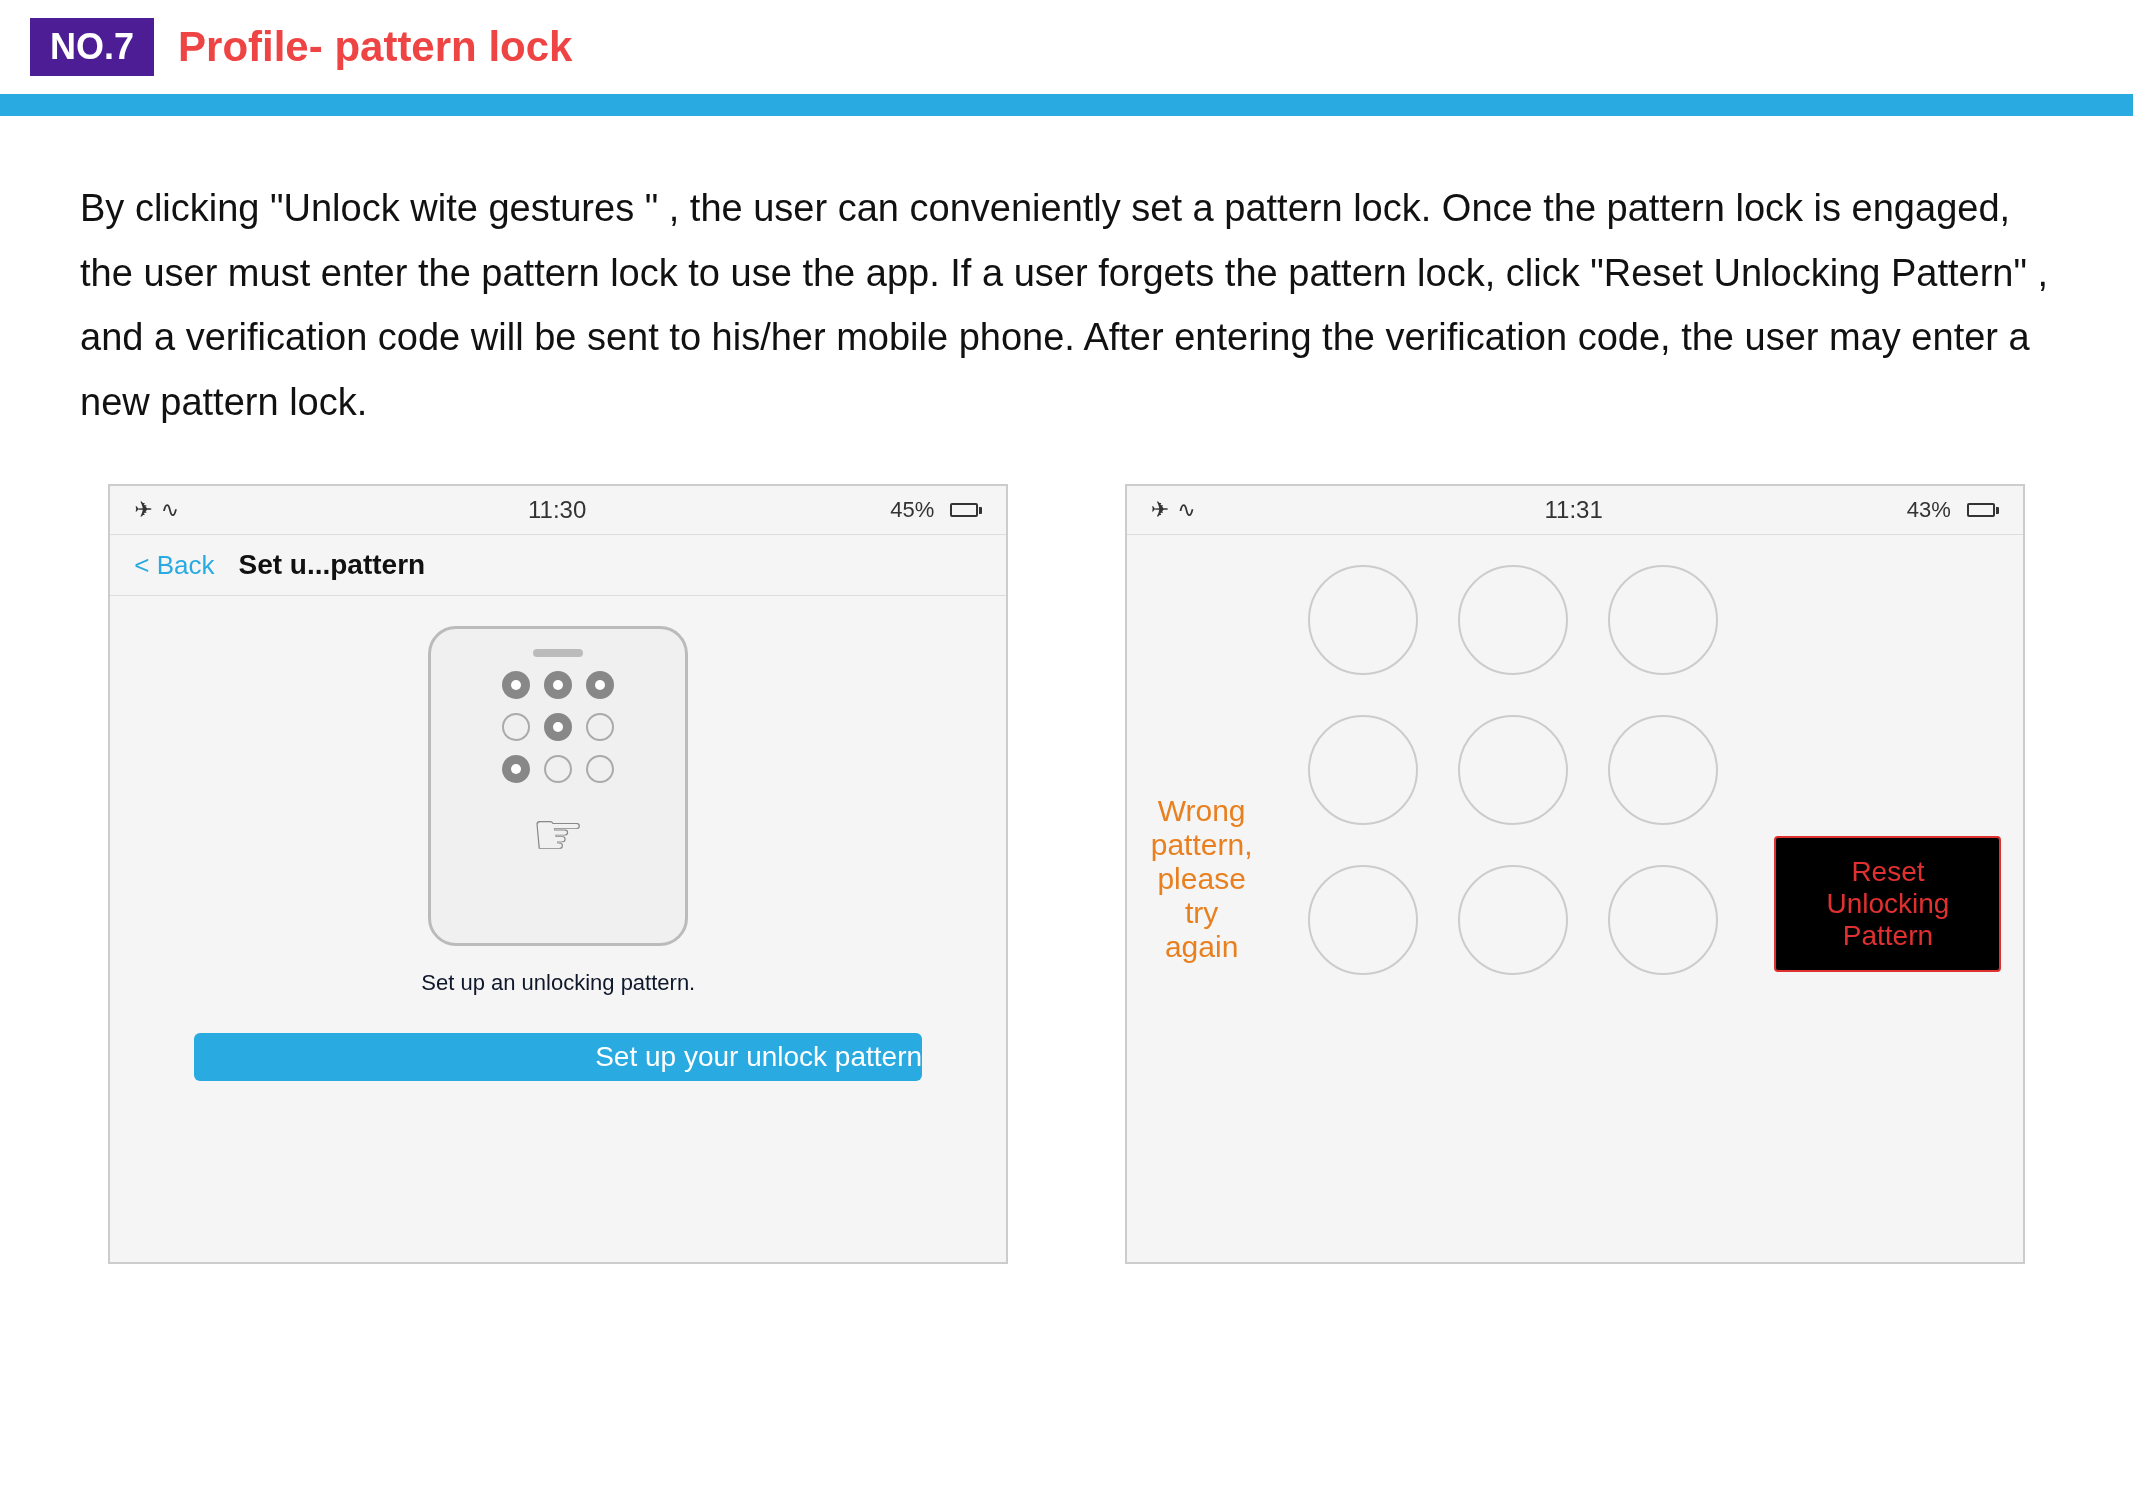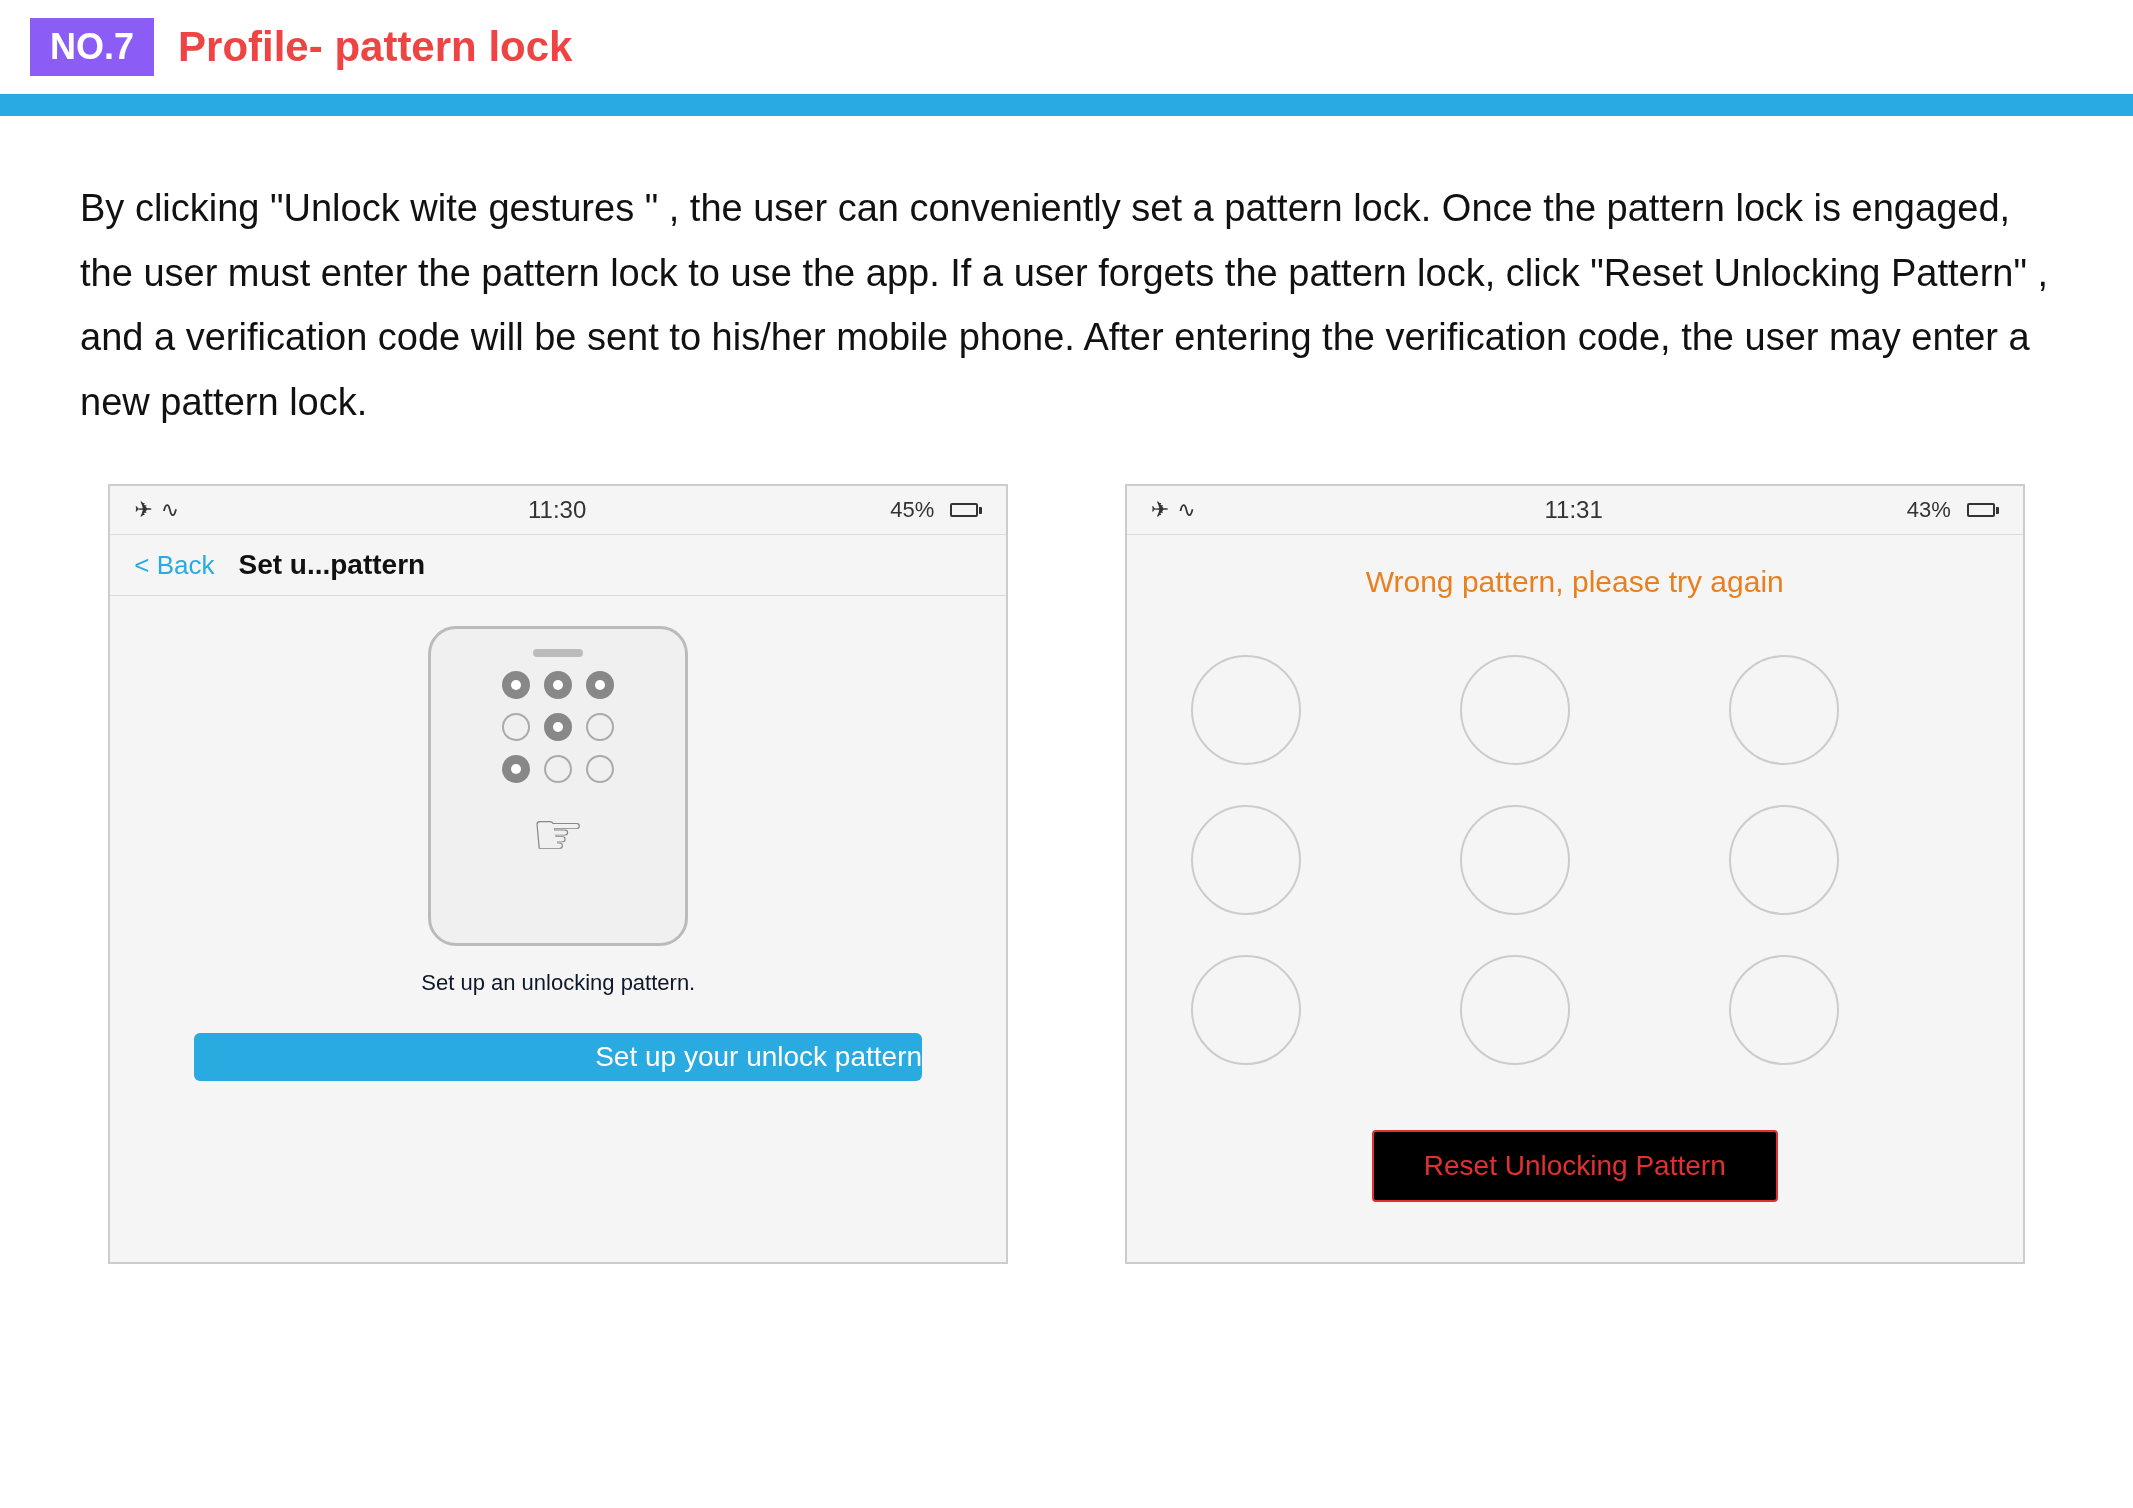--- a/index.html
+++ b/index.html
@@ -11,21 +11,21 @@
     }
 
     
     .header {
       display: flex;
       align-items: center;
       padding: 18px 30px;
       border-bottom: 4px solid #29abe2;
     }
     .header-badge {
-      background: #8b5cf6;
+      background: #4c1d95;
       color: #fff;
       font-size: 36px;
       font-weight: bold;
       padding: 8px 20px;
       margin-right: 24px;
     }
     .header-title {
       font-size: 42px;
       font-weight: bold;
       color: #ef4444;
@@ -201,21 +201,21 @@
       padding: 8px 0;
       width: 85%;
       font-size: 28px;
       text-align: right;
       margin-top: 10px;
     }
 
     
     .screen2-content {
       display: flex;
-      flex-direction: column;
+      flex-direction: row;
       align-items: center;
       padding: 30px 24px;
       flex: 1;
       gap: 16px;
     }
 
     .wrong-pattern-text {
       color: #e88020;
       font-size: 30px;
       margin-bottom: 40px;

